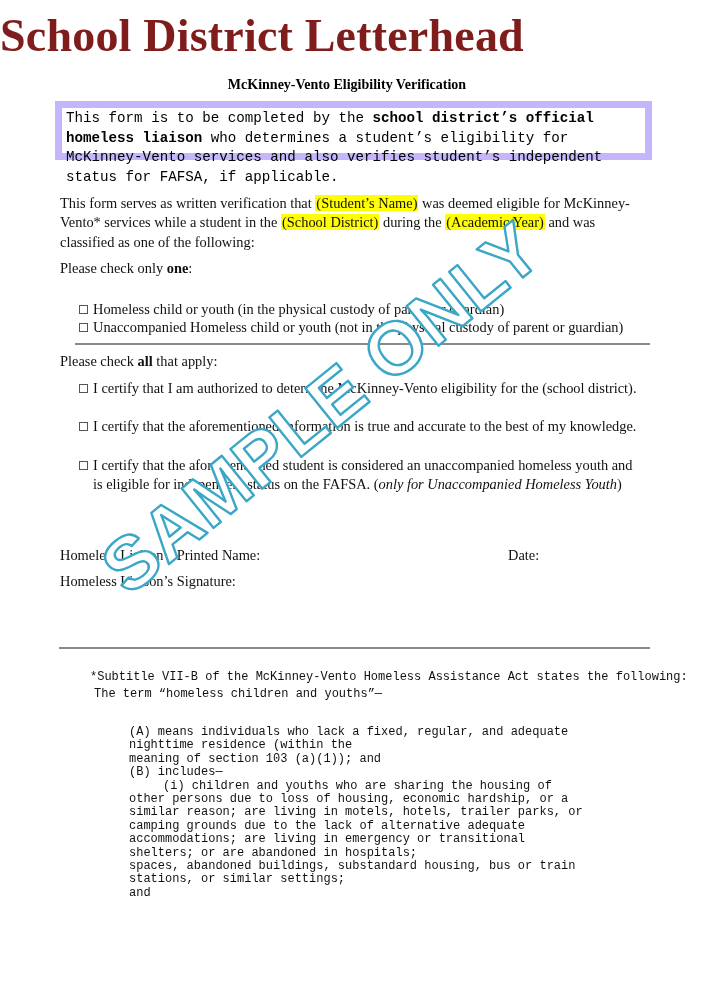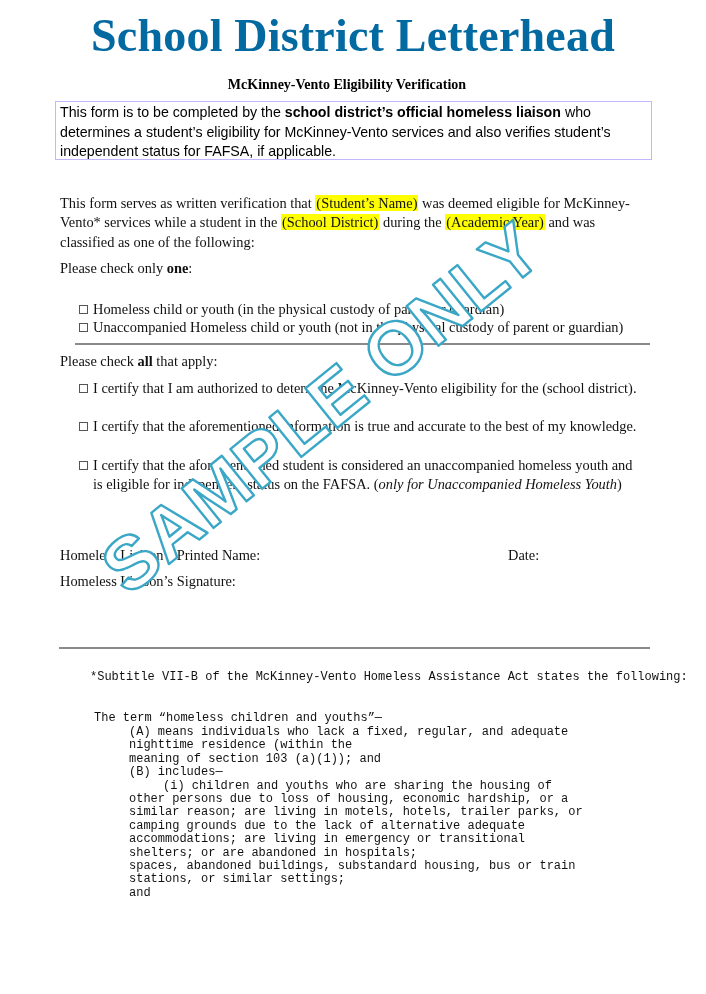--- a/index.html
+++ b/index.html
@@ -13,46 +13,45 @@
       position: relative;
       overflow: hidden;
       font-family: "DejaVu Serif", "Liberation Serif", serif;
       color: #111;
     }
     .abs { position: absolute; }
 
     
     .letterhead {
       left: 0; right: 0; top: 6px;
-      text-align: center;
       font-family: "Liberation Serif", serif;
       font-weight: bold;
       font-size: 46px;
       letter-spacing: 0.2px;
       line-height: 60px;
-      color: #0369a1;
+      color: #7f1d1d;
     }
     .subtitle {
       left: 0; right: 12px; top: 76px;
       text-align: center;
       font-family: "Liberation Serif", serif;
       font-weight: bold;
       font-size: 14px;
       line-height: 18px;
       color: #000;
     }
 
     
     .intro-box {
       left: 55px; top: 101px;
       width: 597px; height: 59px;
-      border: 1px solid #c4b5fd;
+      border: 7px solid #c4b5fd;
       box-sizing: border-box;
       padding: 1px 4px 0 4px;
-      font-family: Liberation Sans, sans-serif;
+      font-family: Liberation Mono, monospace;
       font-size: 14.2px;
       line-height: 19.5px;
       color: #000;
     }
     .intro-box b { font-weight: bold; }
 
     
     .body-text {
       font-family: "Liberation Serif", serif;
       font-size: 14.4px;
@@ -96,21 +95,21 @@
     .sig-sig { left: 60px; top: 572px; }
 
     
     .fn {
       font-family: Liberation Mono, monospace;
       font-size: 12px;
       line-height: 13.4px;
       color: #111;
     }
     .fn-head { left: 90px; top: 671px; }
-    .fn-term { left: 94px; top: 712px; }
+    .fn-term { left: 94px; top: 688px; }
     .fn-block {
       left: 129px; top: 726px; width: 470px;
     }
 
     
     .watermark {
       left: 95px; top: 370px;
       width: 460px;
       text-align: center;
       transform: rotate(-39deg);

